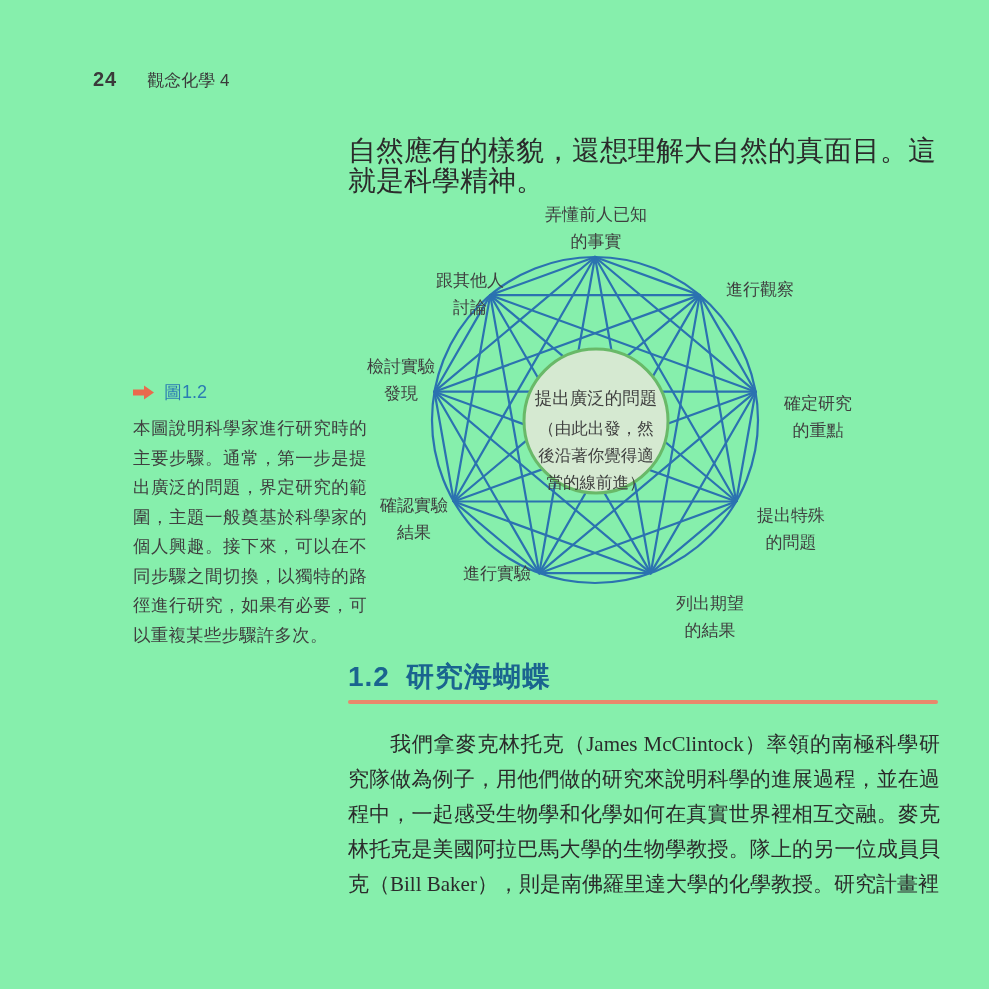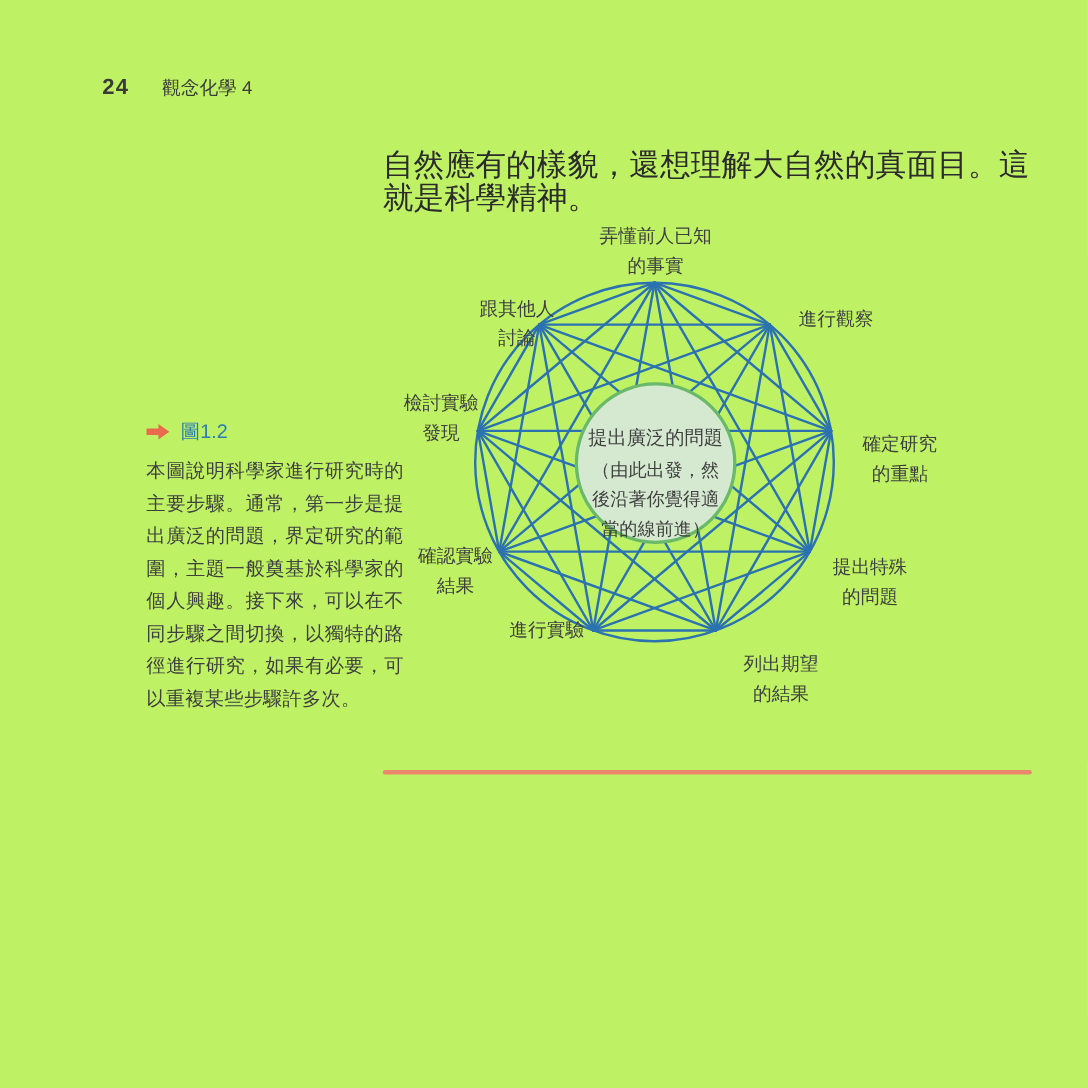--- a/index.html
+++ b/index.html
@@ -1,20 +1,20 @@
 <!DOCTYPE html>
 <html><head>
 <meta charset="utf-8">
 <style>
   * { margin:0; padding:0; box-sizing:border-box; }
   html,body { background:#ffffff; }
   .page {
     position:relative;
     width:989px; height:989px;
-    background:#bef264;
+    background:#86efac;
     overflow:hidden;
     font-family:"Liberation Sans","DejaVu Sans",sans-serif;
   }
 
   
   .runhead {
     position:absolute; left:93px; top:68px;
     display:flex; align-items:baseline; gap:30px;
     color:#3a3a3a;
   }
@@ -186,16 +186,20 @@
     <div class="nlabel n8">
       <span>檢討實驗</span>
       <span>發現</span>
     </div>
     <div class="nlabel n9">
       <span>跟其他人</span>
       <span>討論</span>
     </div>
   </div>
 
+  <h2 class="section-head">
+    <span class="num">1.2</span><span>研究海蝴蝶</span>
+  </h2>
   <div class="section-rule"></div>
 
+  <p class="bodypara">我們拿麥克林托克（James McClintock）率領的南極科學研究隊做為例子，用他們做的研究來說明科學的進展過程，並在過程中，一起感受生物學和化學如何在真實世界裡相互交融。麥克林托克是美國阿拉巴馬大學的生物學教授。隊上的另一位成員貝克（Bill Baker），則是南佛羅里達大學的化學教授。研究計畫裡</p>
 
 </div>
 
 </body></html>

